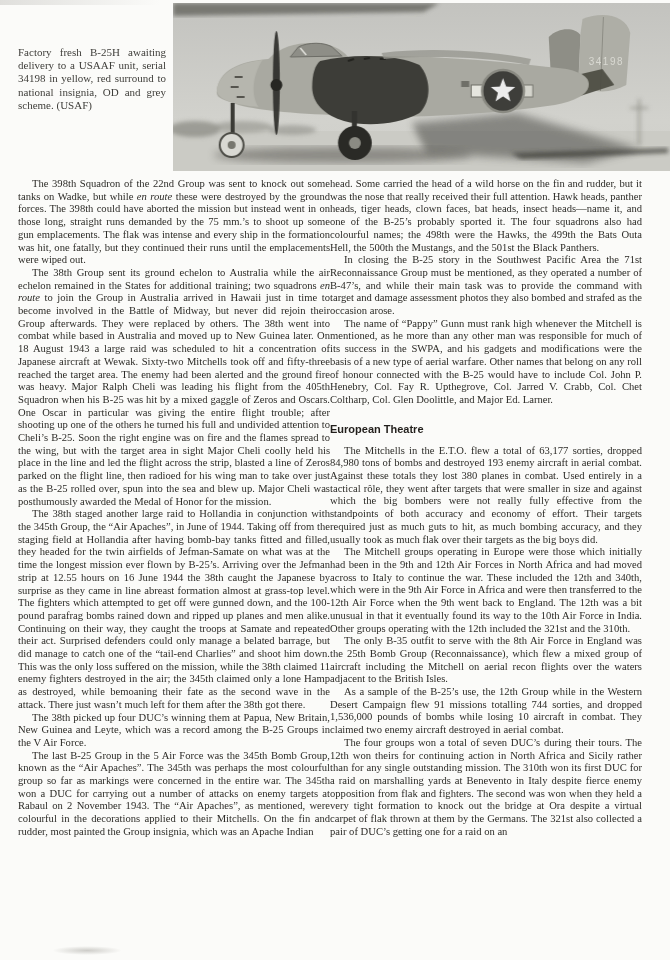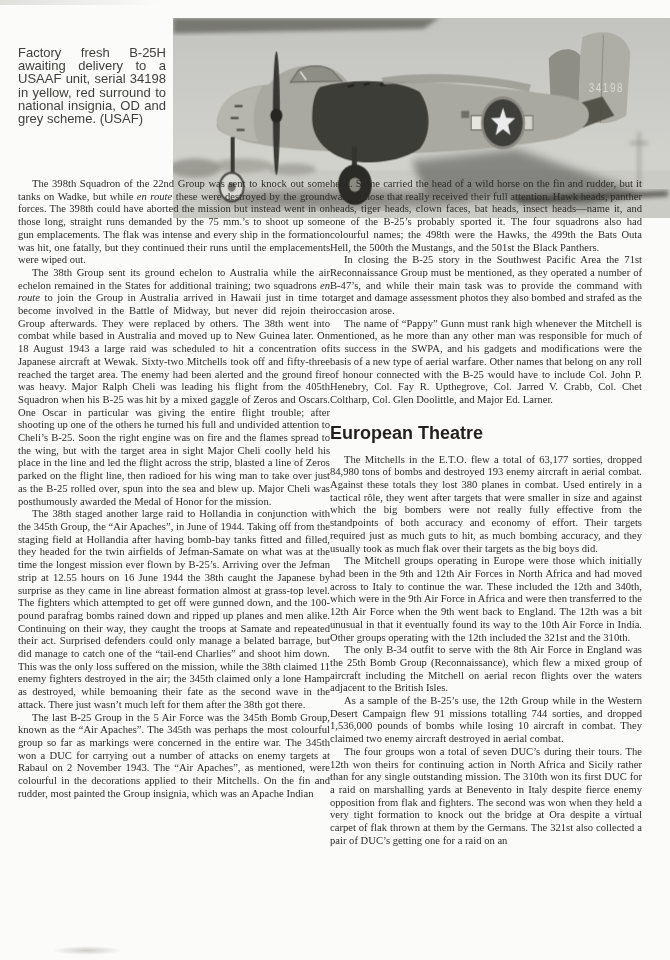--- a/index.html
+++ b/index.html
@@ -2,46 +2,46 @@
 <html lang="en"><head>
 <meta charset="utf-8">
 <style>
   html,body{margin:0;padding:0;background:#e8e8e4;}
   .page{
     position:relative; width:670px; height:960px; margin:0 auto;
     background:#fbfbf9; overflow:hidden;
     font-family:"Liberation Serif", serif; color:#2c2b27;
   }
   .photo{
-    position:absolute; left:173px; top:3px; width:497px; height:200px;
-    background:#cdcdc8; overflow:hidden;margin-top:15px;
+    position:absolute; left:173px; top:3px; width:497px; height:168px;
+    background:#cdcdc8; overflow:hidden;
   }
   .photo svg{display:block; width:100%; height:100%;}
   .caption{
     position:absolute; left:18px; top:46px; width:148px;
-    font-family:Liberation Sans, sans-serif;
-    font-size:13px; line-height:13.2px; color:#3f3e3a;
+    font-family:Liberation Serif, serif;
+    font-size:11px; line-height:13.2px; color:#3f3e3a;
     text-align:justify;
   }
   .caption p{margin:0;}
   .columns{
     position:absolute; left:18px; top:178px; width:636px;
     display:flex; 
   }
   .col{width:312px; height:782px; overflow:hidden;}
   p.body{
     margin:0; text-indent:14px; text-align:justify;
     font-size:10.6px; line-height:12.7px;
     hyphens:auto; -webkit-hyphens:auto;
   }
   p.body.noindent{text-indent:0;}
   h2.section-heading{
     margin:16px 0 10px 0;
     font-family:"Liberation Sans", sans-serif;
-    font-weight:bold; font-size:18px; color:#221f1c;
+    font-weight:bold; font-size:11px; color:#221f1c;
   }
   .smudge{
     position:absolute; left:52px; top:946px; width:70px; height:9px;
     background:radial-gradient(ellipse at center, rgba(120,118,110,.35), rgba(120,118,110,0) 70%);
     border-radius:50%;
   }
   .top-artifact{
     position:absolute; left:0; top:0; width:160px; height:5px;
     background:linear-gradient(to right, rgba(140,138,132,.25), rgba(140,138,132,0));
   }
@@ -150,34 +150,35 @@
 
   <div class="caption">
     <p>Factory fresh B-25H awaiting delivery to a USAAF unit, serial 34198 in yellow, red surround to national insignia, OD and grey scheme. (USAF)</p>
   </div>
 
   <div class="columns">
     <div class="col">
         <p class="body">The 398th Squadron of the 22nd Group was sent to knock out some tanks on Wadke, but while <i>en route</i> these were destroyed by the ground forces. The 398th could have aborted the mission but instead went in on those long, straight runs demanded by the 75 mm.’s to shoot up some gun emplacements. The flak was intense and every ship in the formation was hit, one fatally, but they continued their runs until the emplacements were wiped out.</p>
         <p class="body">The 38th Group sent its ground echelon to Australia while the air echelon remained in the States for additional training; two squadrons <i>en route</i> to join the Group in Australia arrived in Hawaii just in time to become involved in the Battle of Midway, but never did rejoin their Group afterwards. They were replaced by others. The 38th went into combat while based in Australia and moved up to New Guinea later. On 18 August 1943 a large raid was scheduled to hit a concentration of Japanese aircraft at Wewak. Sixty-two Mitchells took off and fifty-three reached the target area. The enemy had been alerted and the ground fire was heavy. Major Ralph Cheli was leading his flight from the 405th Squadron when his B-25 was hit by a mixed gaggle of Zeros and Oscars. One Oscar in particular was giving the entire flight trouble; after shooting up one of the others he turned his full and undivided attention to Cheli’s B-25. Soon the right engine was on fire and the flames spread to the wing, but with the target area in sight Major Cheli coolly held his place in the line and led the flight across the strip, blasted a line of Zeros parked on the flight line, then radioed for his wing man to take over just as the B-25 rolled over, spun into the sea and blew up. Major Cheli was posthumously awarded the Medal of Honor for the mission.</p>
         <p class="body">The 38th staged another large raid to Hollandia in conjunction with the 345th Group, the “Air Apaches”, in June of 1944. Taking off from the staging field at Hollandia after having bomb-bay tanks fitted and filled, they headed for the twin airfields of Jefman-Samate on what was at the time the longest mission ever flown by B-25’s. Arriving over the Jefman strip at 12.55 hours on 16 June 1944 the 38th caught the Japanese by surprise as they came in line abreast formation almost at grass-top level. The fighters which attempted to get off were gunned down, and the 100-pound parafrag bombs rained down and ripped up planes and men alike. Continuing on their way, they caught the troops at Samate and repeated their act. Surprised defenders could only manage a belated barrage, but did manage to catch one of the “tail-end Charlies” and shoot him down. This was the only loss suffered on the mission, while the 38th claimed 11 enemy fighters destroyed in the air; the 345th claimed only a lone Hamp as destroyed, while bemoaning their fate as the second wave in the attack. There just wasn’t much left for them after the 38th got there.</p>
+        <p class="body">The 38th picked up four DUC’s winning them at Papua, New Britain, New Guinea and Leyte, which was a record among the B-25 Groups in the V Air Force.</p>
         <p class="body">The last B-25 Group in the 5 Air Force was the 345th Bomb Group, known as the “Air Apaches”. The 345th was perhaps the most colourful group so far as markings were concerned in the entire war. The 345th won a DUC for carrying out a number of attacks on enemy targets at Rabaul on 2 November 1943. The “Air Apaches”, as mentioned, were colourful in the decorations applied to their Mitchells. On the fin and rudder, most painted the Group insignia, which was an Apache Indian</p>
       </div>
 
     <div class="col">
       <div>
           <p class="body noindent">head. Some carried the head of a wild horse on the fin and rudder, but it was the nose that really received their full attention. Hawk heads, panther heads, tiger heads, clown faces, bat heads, insect heads—name it, and one of the B-25’s probably sported it. The four squadrons also had colourful names; the 498th were the Hawks, the 499th the Bats Outa Hell, the 500th the Mustangs, and the 501st the Black Panthers.</p>
           <p class="body">In closing the B-25 story in the Southwest Pacific Area the 71st Reconnaissance Group must be mentioned, as they operated a number of B-47’s, and while their main task was to provide the command with target and damage assessment photos they also bombed and strafed as the occasion arose.</p>
           <p class="body">The name of “Pappy” Gunn must rank high whenever the Mitchell is mentioned, as he more than any other man was responsible for much of its success in the SWPA, and his gadgets and modifications were the basis of a new type of aerial warfare. Other names that belong on any roll of honour connected with the B-25 would have to include Col. John P. Henebry, Col. Fay R. Upthegrove, Col. Jarred V. Crabb, Col. Chet Coltharp, Col. Glen Doolittle, and Major Ed. Larner.</p>
         </div>
       <h2 class="section-heading">European Theatre</h2>
       <div>
           <p class="body">The Mitchells in the E.T.O. flew a total of 63,177 sorties, dropped 84,980 tons of bombs and destroyed 193 enemy aircraft in aerial combat. Against these totals they lost 380 planes in combat. Used entirely in a tactical rôle, they went after targets that were smaller in size and against which the big bombers were not really fully effective from the standpoints of both accuracy and economy of effort. Their targets required just as much guts to hit, as much bombing accuracy, and they usually took as much flak over their targets as the big boys did.</p>
           <p class="body">The Mitchell groups operating in Europe were those which initially had been in the 9th and 12th Air Forces in North Africa and had moved across to Italy to continue the war. These included the 12th and 340th, which were in the 9th Air Force in Africa and were then transferred to the 12th Air Force when the 9th went back to England. The 12th was a bit unusual in that it eventually found its way to the 10th Air Force in India. Other groups operating with the 12th included the 321st and the 310th.</p>
-          <p class="body">The only B-34 outfit to serve with the 8th Air Force in England was the 25th Bomb Group (Reconnaissance), which flew a mixed group of aircraft including the Mitchell on aerial recon flights over the waters adjacent to the British Isles.</p>
+          <p class="body">The only B-35 outfit to serve with the 8th Air Force in England was the 25th Bomb Group (Reconnaissance), which flew a mixed group of aircraft including the Mitchell on aerial recon flights over the waters adjacent to the British Isles.</p>
           <p class="body">As a sample of the B-25’s use, the 12th Group while in the Western Desert Campaign flew 91 missions totalling 744 sorties, and dropped 1,536,000 pounds of bombs while losing 10 aircraft in combat. They claimed two enemy aircraft destroyed in aerial combat.</p>
           <p class="body">The four groups won a total of seven DUC’s during their tours. The 12th won theirs for continuing action in North Africa and Sicily rather than for any single outstanding mission. The 310th won its first DUC for a raid on marshalling yards at Benevento in Italy despite fierce enemy opposition from flak and fighters. The second was won when they held a very tight formation to knock out the bridge at Ora despite a virtual carpet of flak thrown at them by the Germans. The 321st also collected a pair of DUC’s getting one for a raid on an</p>
         </div>
     </div>
   </div>
 
   <div class="smudge"></div>
 
 </div>
 

